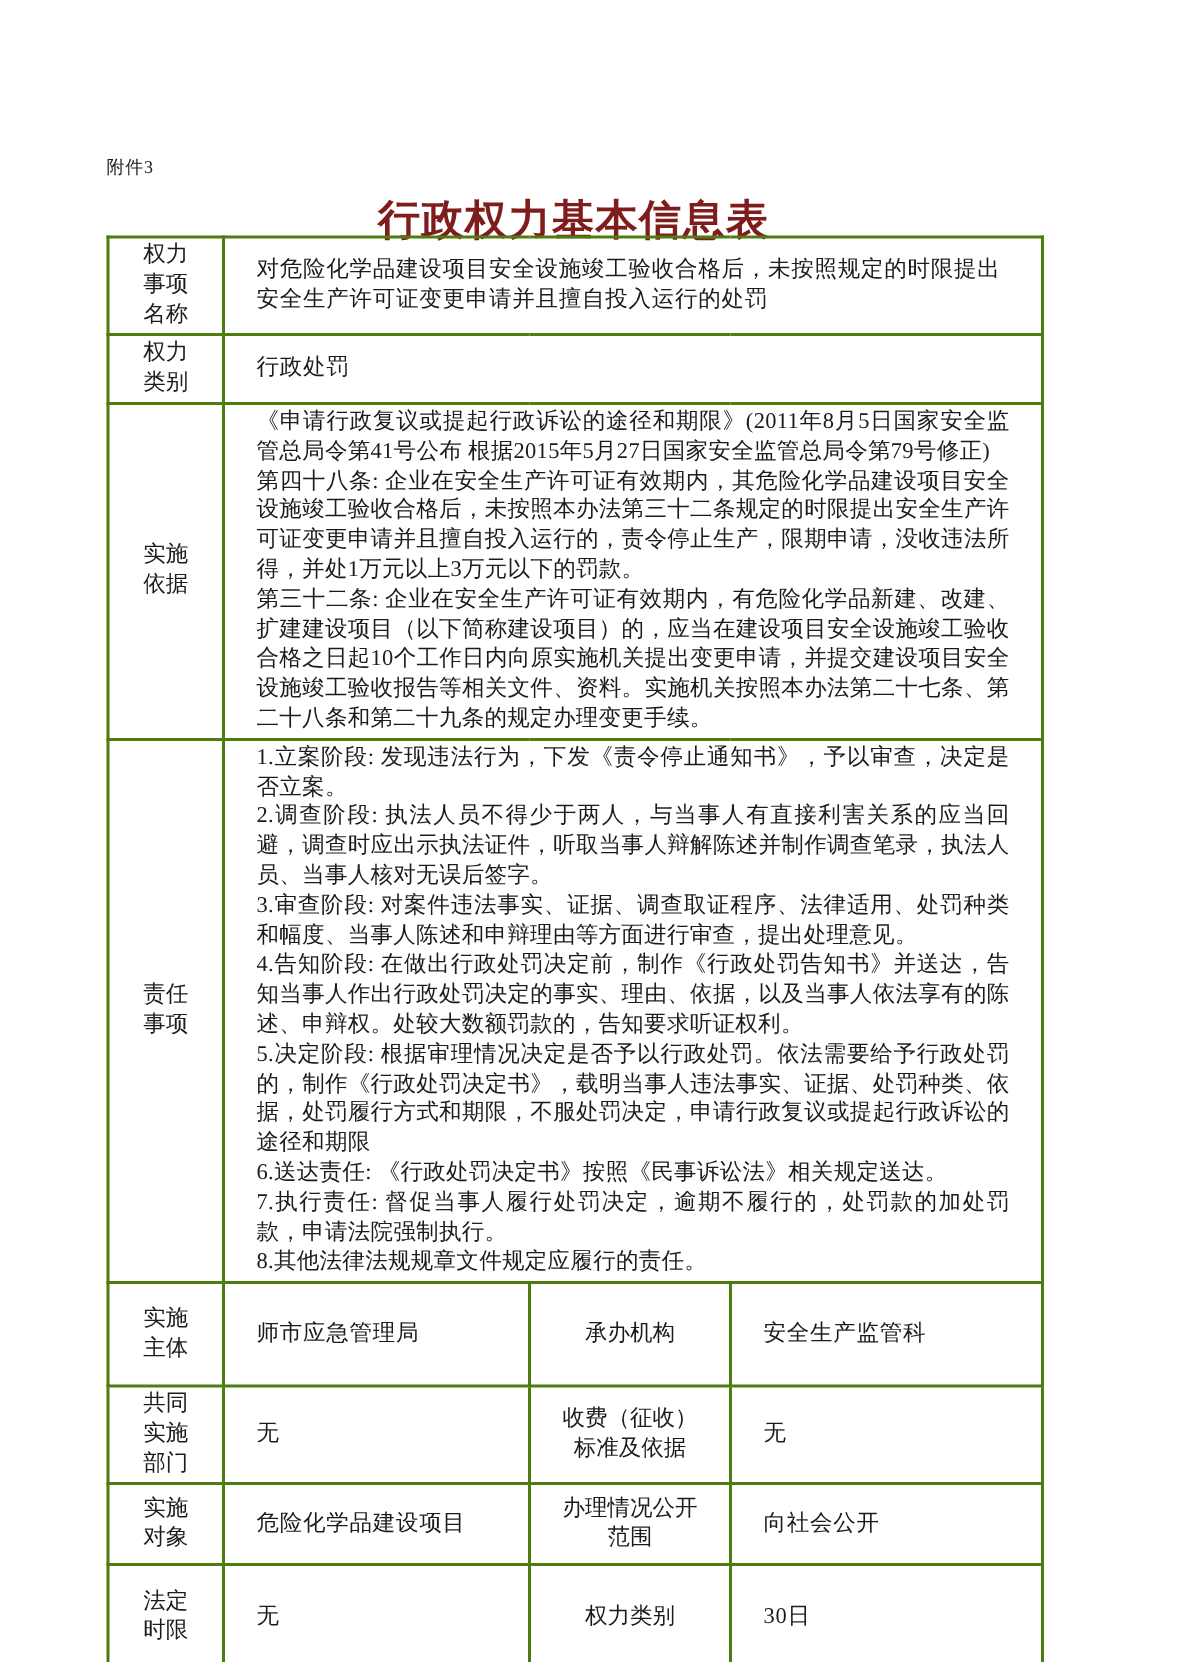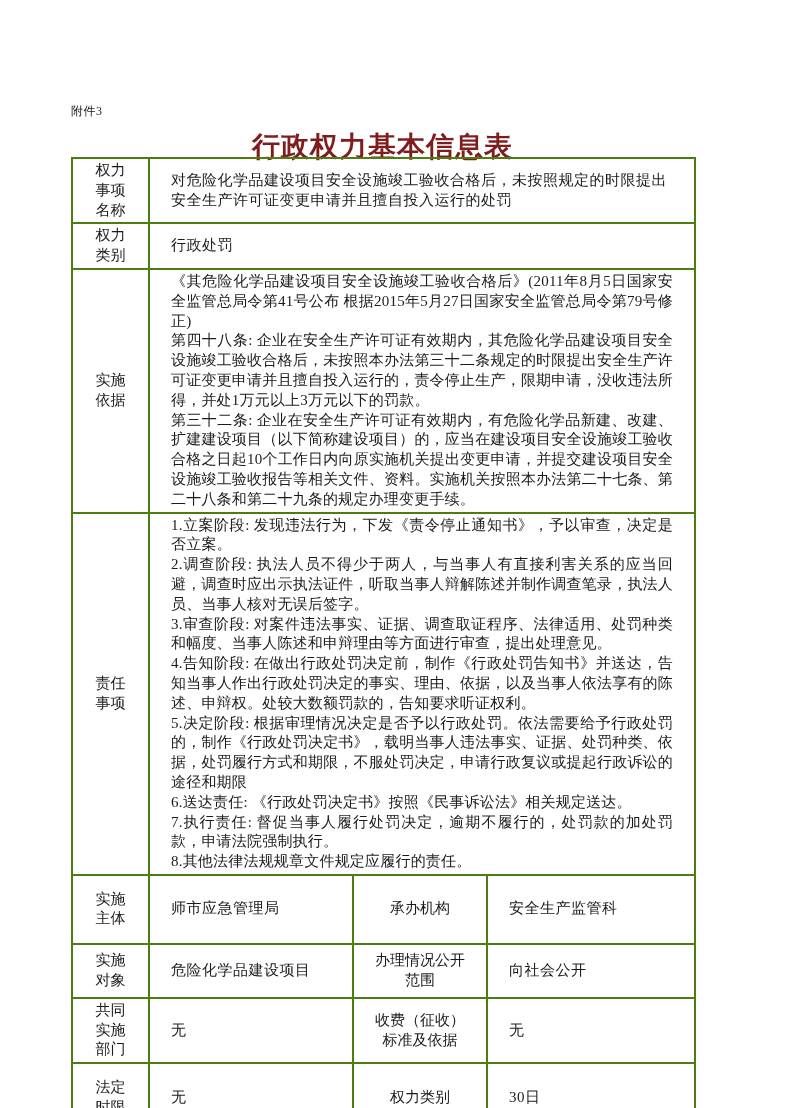--- a/index.html
+++ b/index.html
@@ -86,21 +86,21 @@
     </tr>
 
     <tr style="height:39px">
       <td class="label-cell">权力类别</td>
       <td class="value-cell" colspan="3">行政处罚</td>
     </tr>
 
     <tr style="height:148px">
       <td class="label-cell">实施依据</td>
       <td class="longtext-cell" colspan="3">
-        <div class="para">《其危险化学品建设项目安全设施竣工验收合格后》(2011年8月5日国家安全监管总局令第41号公布 根据2015年5月27日国家安全监管总局令第79号修正)</div>
+        <div class="para">《申请行政复议或提起行政诉讼的途径和期限》(2011年8月5日国家安全监管总局令第41号公布 根据2015年5月27日国家安全监管总局令第79号修正)</div>
         <div class="para">第四十八条: 企业在安全生产许可证有效期内，其危险化学品建设项目安全设施竣工验收合格后，未按照本办法第三十二条规定的时限提出安全生产许可证变更申请并且擅自投入运行的，责令停止生产，限期申请，没收违法所得，并处1万元以上3万元以下的罚款。</div>
         <div class="para">第三十二条: 企业在安全生产许可证有效期内，有危险化学品新建、改建、扩建建设项目（以下简称建设项目）的，应当在建设项目安全设施竣工验收合格之日起10个工作日内向原实施机关提出变更申请，并提交建设项目安全设施竣工验收报告等相关文件、资料。实施机关按照本办法第二十七条、第二十八条和第二十九条的规定办理变更手续。</div>
       </td>
     </tr>
 
     <tr style="height:231px">
       <td class="label-cell">责任事项</td>
       <td class="longtext-cell" colspan="3">
         <div class="para">1.立案阶段: 发现违法行为，下发《责令停止通知书》，予以审查，决定是否立案。</div>
         <div class="para">2.调查阶段: 执法人员不得少于两人，与当事人有直接利害关系的应当回避，调查时应出示执法证件，听取当事人辩解陈述并制作调查笔录，执法人员、当事人核对无误后签字。</div>
@@ -113,32 +113,32 @@
       </td>
     </tr>
 
     <tr style="height:69px">
       <td class="label-cell">实施主体</td>
       <td class="value-cell">师市应急管理局</td>
       <td class="label-cell">承办机构</td>
       <td class="value-cell">安全生产监管科</td>
     </tr>
 
+    <tr style="height:56px">
+      <td class="label-cell">共同实施部门</td>
+      <td class="value-cell">无</td>
+      <td class="label-cell">收费（征收）标准及依据</td>
+      <td class="value-cell">无</td>
+    </tr>
+
     <tr style="height:54px">
       <td class="label-cell">实施对象</td>
       <td class="value-cell">危险化学品建设项目</td>
       <td class="label-cell">办理情况公开范围</td>
       <td class="value-cell">向社会公开</td>
-    </tr>
-
-    <tr style="height:56px">
-      <td class="label-cell">共同实施部门</td>
-      <td class="value-cell">无</td>
-      <td class="label-cell">收费（征收）标准及依据</td>
-      <td class="value-cell">无</td>
     </tr>
 
     <tr style="height:70px">
       <td class="label-cell">法定时限</td>
       <td class="value-cell">无</td>
       <td class="label-cell">权力类别</td>
       <td class="value-cell">30日</td>
     </tr>
 
     <tr style="height:68px">

